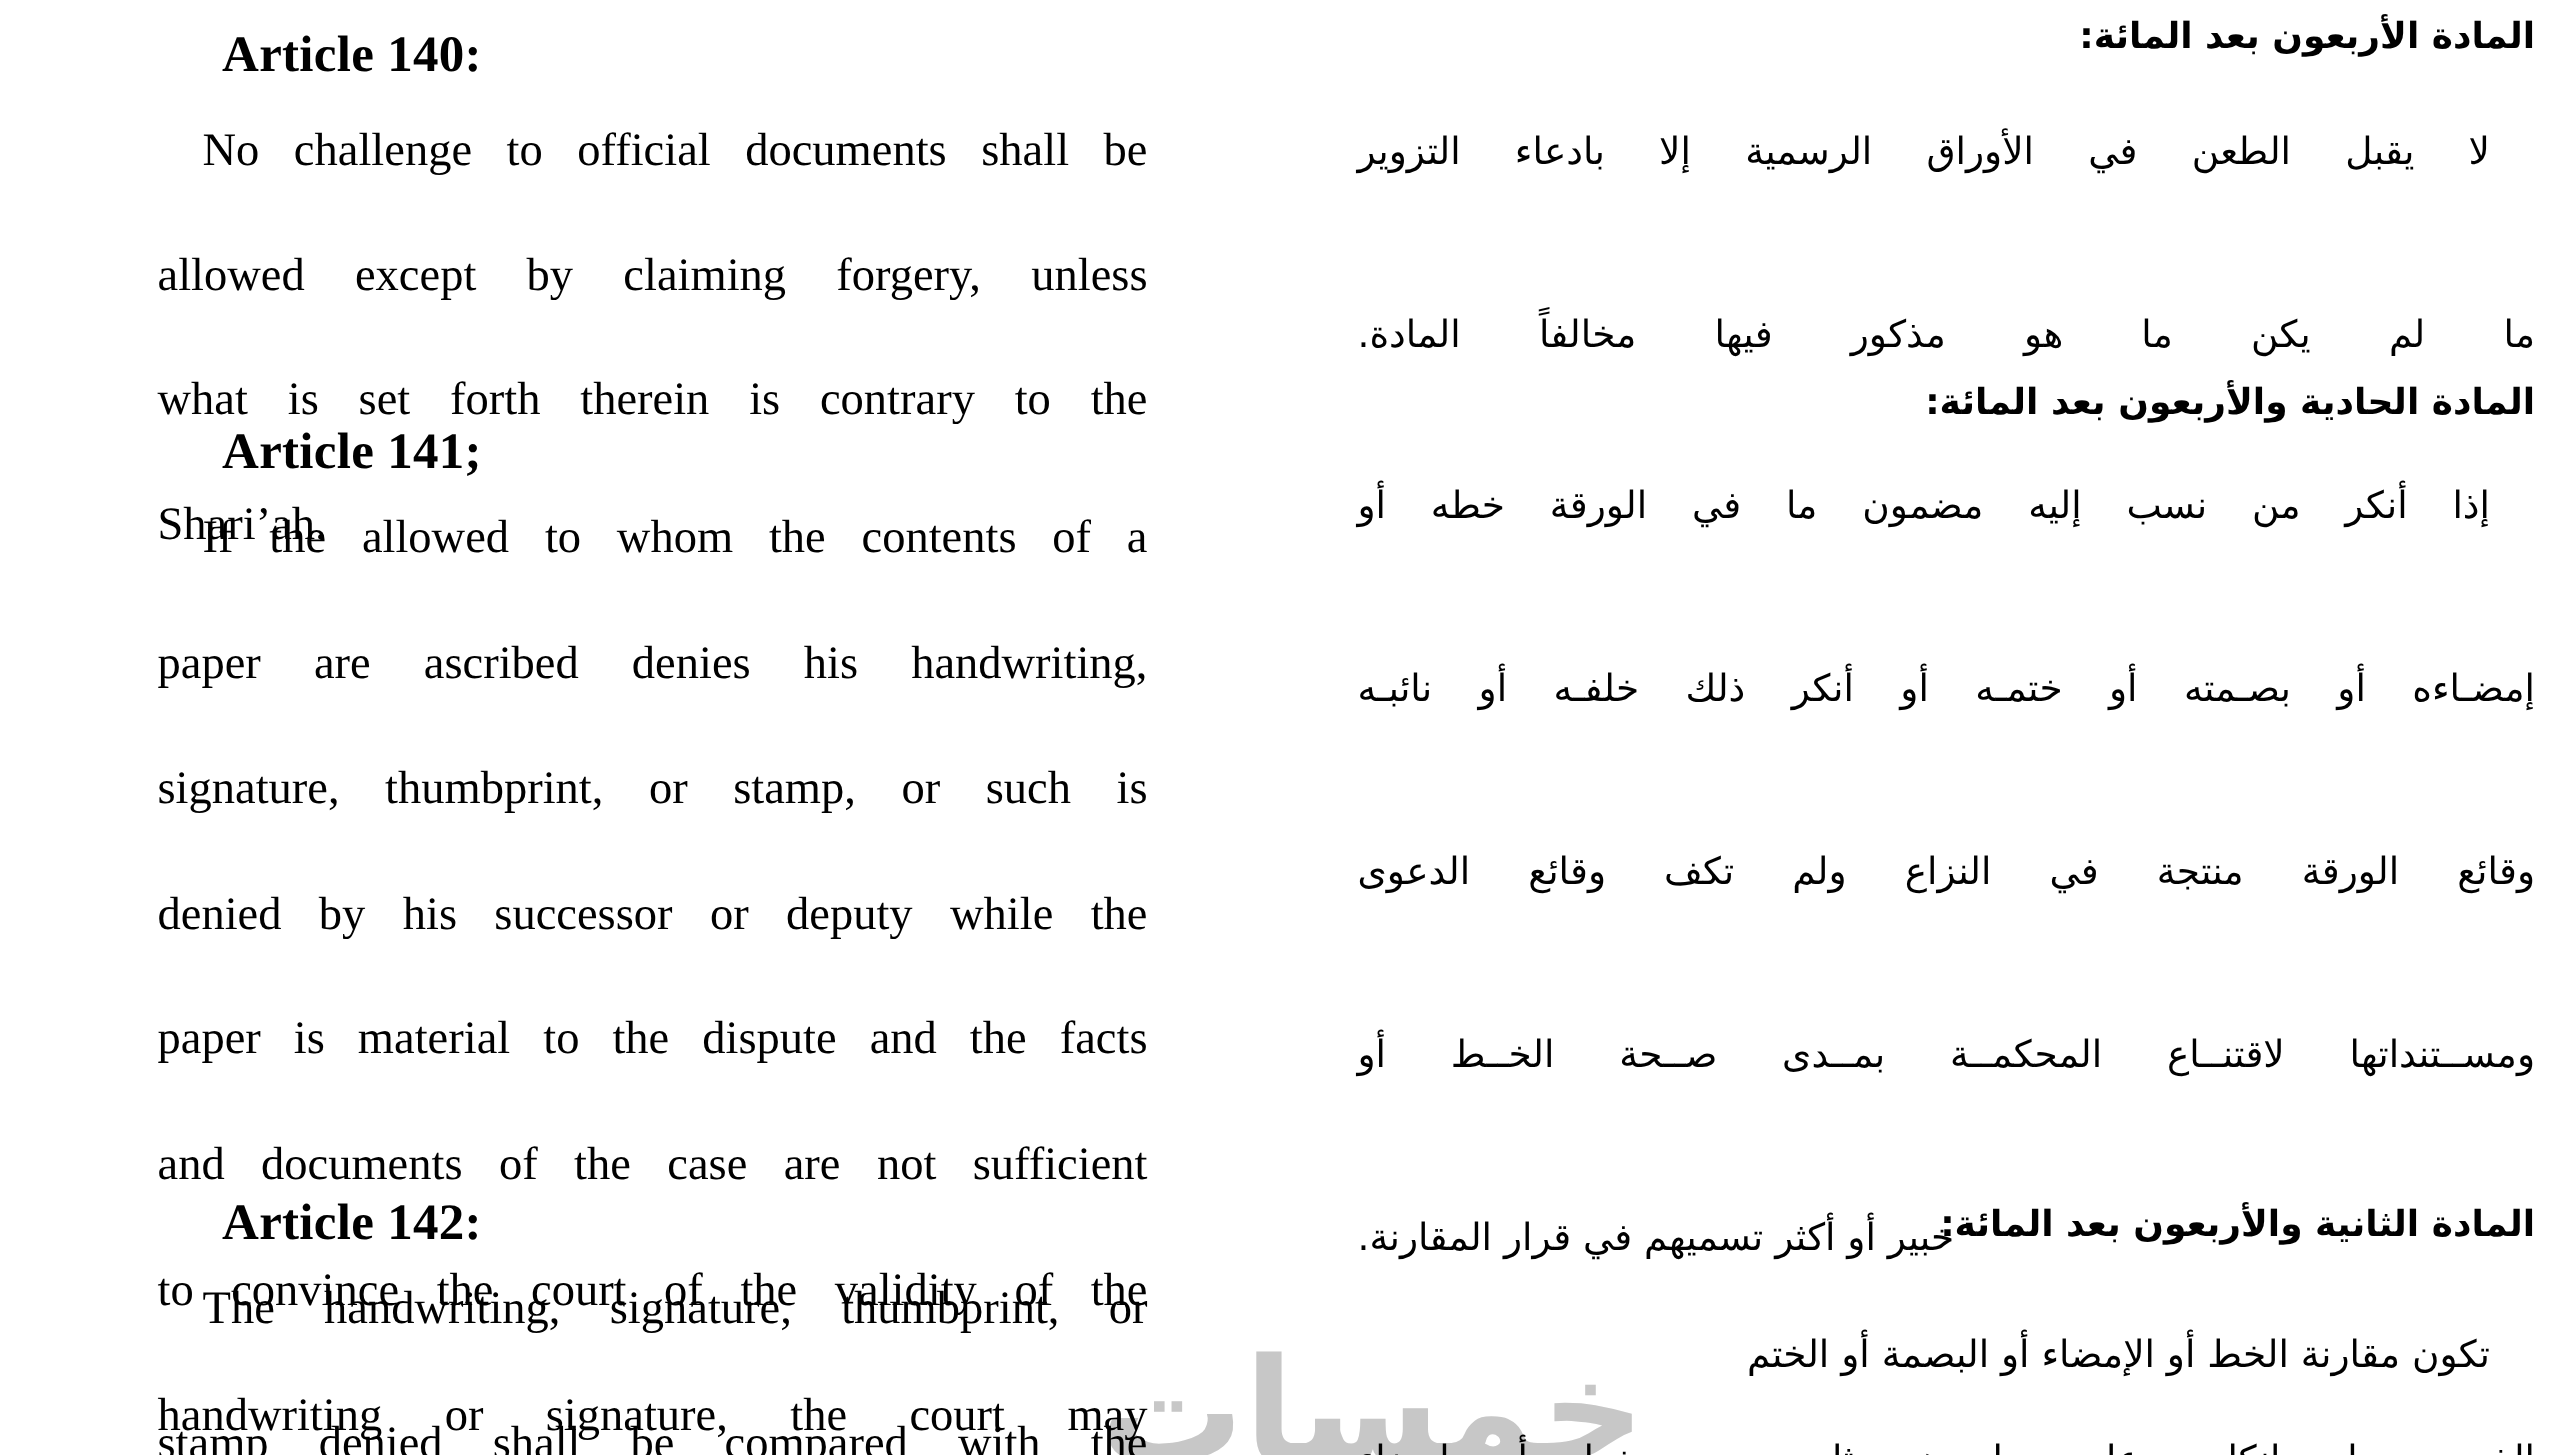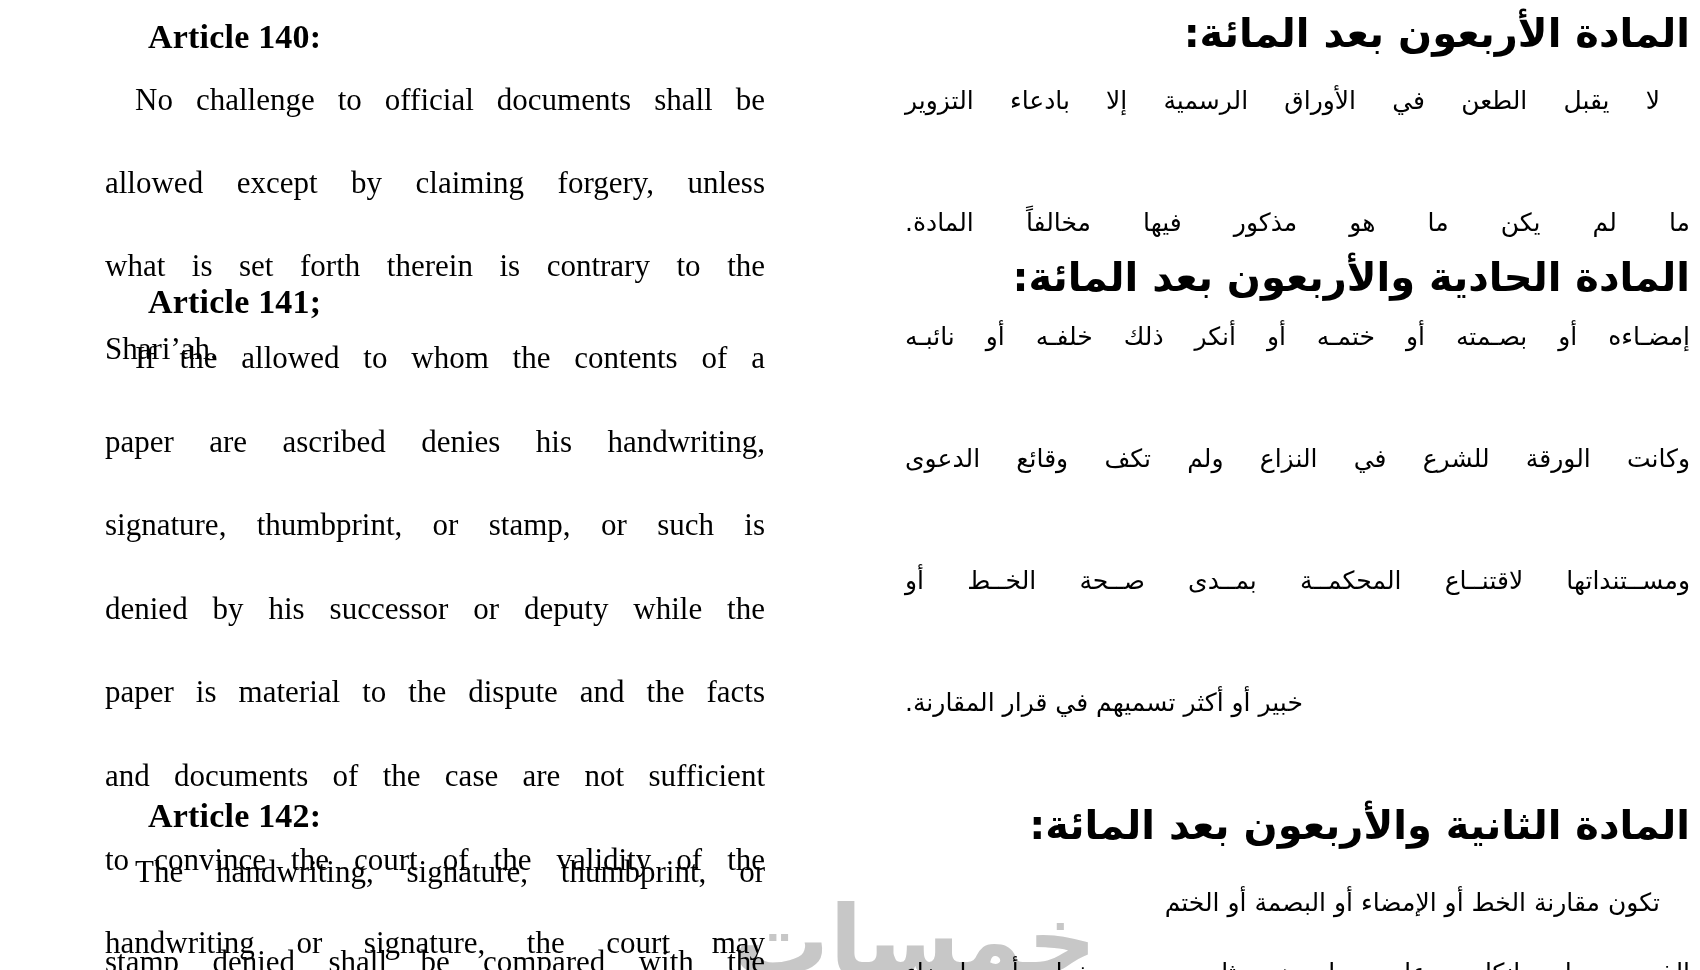--- a/index.html
+++ b/index.html
@@ -40,21 +40,21 @@
   .ar-block {
     position: absolute;
     left: 905px;
     width: 785px;
     direction: rtl;
     z-index: 2;
   }
   .ar-heading {
     font-family: "DejaVu Sans", sans-serif;
     font-weight: bold;
-    font-size: 40px;
+    font-size: 24px;
     text-align: right;
   }
   .ar-para {
     font-family: "DejaVu Sans", sans-serif;
     font-size: 25px;
   }
   #ar-p1, #ar-p2 { line-height: 61px; }
   #ar-p3 { line-height: 70px; }
 
   
@@ -113,22 +113,23 @@
     </div>
 
   <div class="ar-block ar-heading" style="top:10px">المادة الأربعون بعد المائة:</div>
   <div class="ar-block ar-para" id="ar-p1" style="top:70px">
       <div class="jline indent">لا يقبل الطعن في الأوراق الرسمية إلا بادعاء التزوير</div>
       <div class="jline">ما لم يكن ما هو مذكور فيها مخالفاً المادة.</div>
     </div>
 
   <div class="ar-block ar-heading" style="top:254px">المادة الحادية والأربعون بعد المائة:</div>
   <div class="ar-block ar-para" id="ar-p2" style="top:306px">
+      <div class="jline indent">إذا أنكر من نسب إليه مضمون ما في الورقة خطه أو</div>
       <div class="jline">إمضـاءه أو بصـمته أو ختمـه أو أنكر ذلك خلفـه أو نائبـه</div>
-      <div class="jline">وكانت الورقة للشرع في النزاع ولم تكف وقائع الدعوى</div>
+      <div class="jline">وقائع الورقة منتجة في النزاع ولم تكف وقائع الدعوى</div>
       <div class="jline">ومســتنداتها لاقتنــاع المحكمــة بمــدى صــحة الخــط أو</div>
       <div class="jline align-left">خبير أو أكثر تسميهم في قرار المقارنة.</div>
     </div>
 
   <div class="ar-block ar-heading" style="top:802px">المادة الثانية والأربعون بعد المائة:</div>
   <div class="ar-block ar-para" id="ar-p3" style="top:868px">
       <div class="jline indent align-right">تكون مقارنة الخط أو الإمضاء أو البصمة أو الختم</div>
       <div class="jline">الذي حصل إنكاره على ما هو ثابت من خط أو إمضاء</div>
     </div>
 

